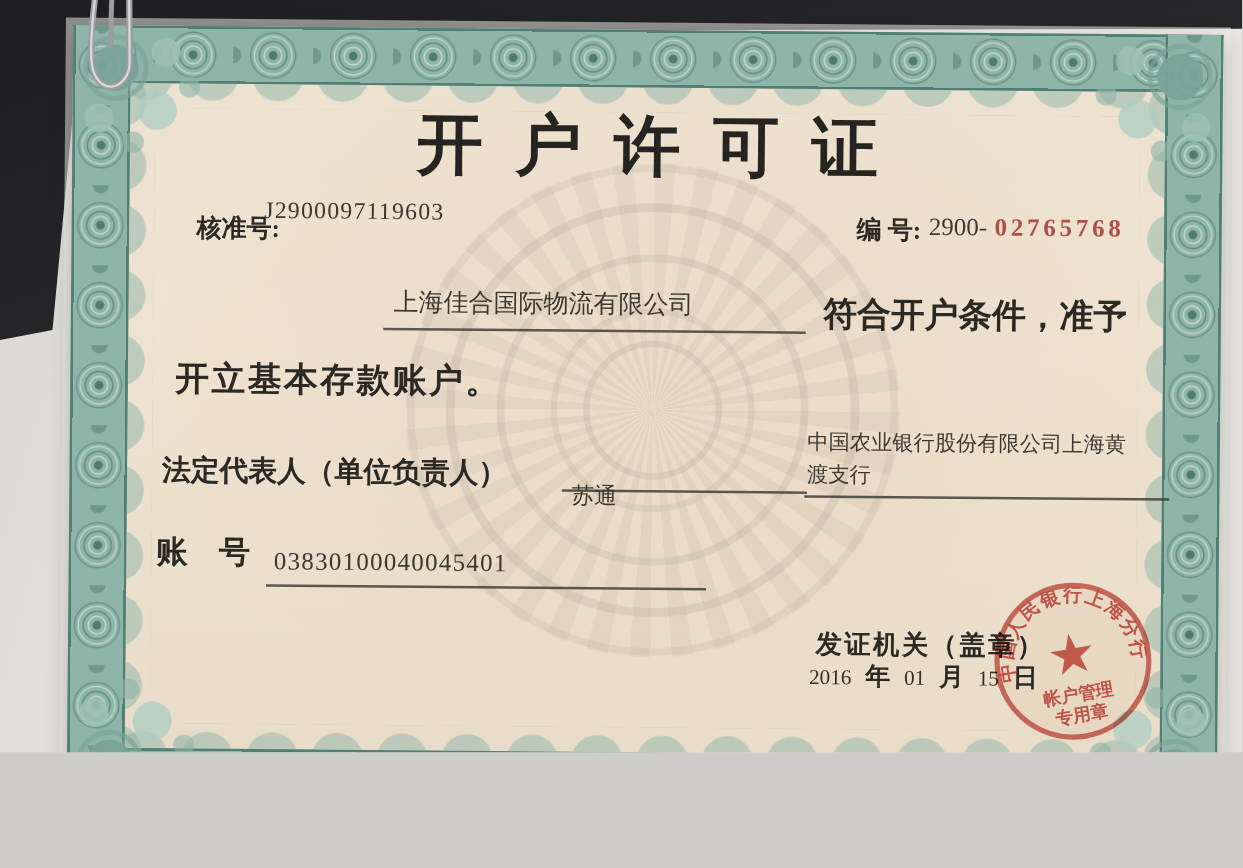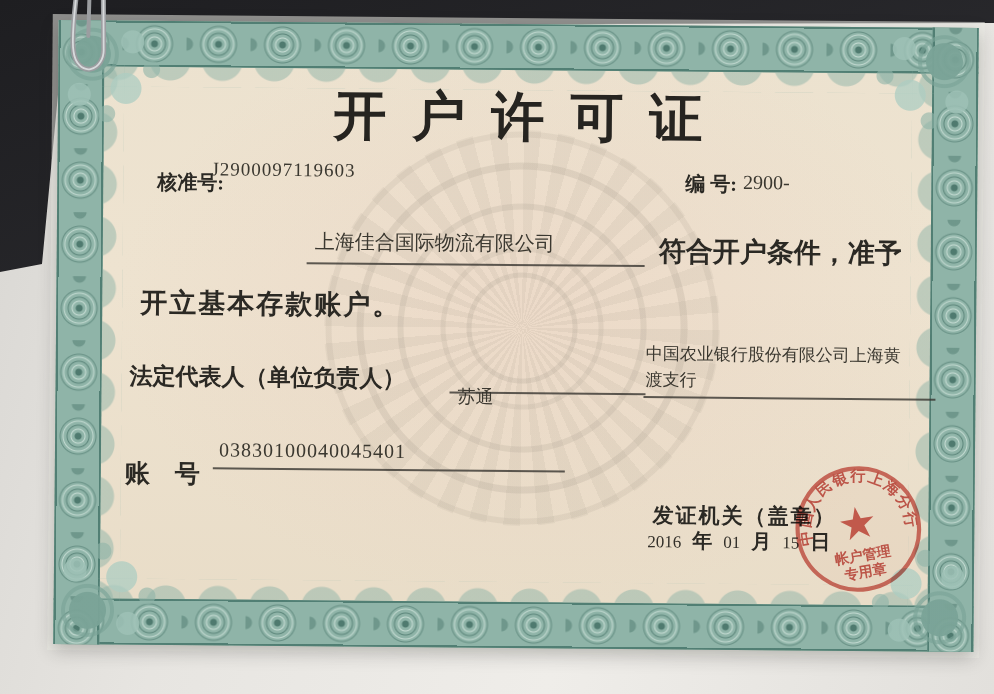--- a/index.html
+++ b/index.html
@@ -1,17 +1,17 @@
 <!DOCTYPE html>
 <html><head>
 <meta charset="utf-8">
 <style>
   html,body { margin:0; padding:0; background:#cfcdc9; }
   .photo {
-    position:relative; width:994px; height:694px; overflow:hidden;
+    position:relative; width:994px; height:602px; overflow:hidden;
     background:linear-gradient(105deg,#d8d6d2 0%,#e7e5e1 28%,#efede9 62%,#e2e0dc 100%);
     font-family:"Liberation Serif","DejaVu Serif",serif;
   }
   
   .dark-area {
     position:absolute; inset:0; z-index:1;
     background:linear-gradient(160deg,#1e1e21 0%,#2c2c30 55%,#3a3a3e 100%);
     clip-path:polygon(0 0,100% 0,100% 23px,168px 25px,64px 31px,42px 264px,0 272px);
   }
   
@@ -101,21 +101,21 @@
   .serial span { position:static; }
   .serial-number { color:#b14f47; letter-spacing:3px; font-weight:600; }
   .reviewed-label { left:118px; top:210px; font-size:27px; }
   .company-value { left:258px; top:206px; font-size:20px; }
   .condition-text { left:602px; top:208px; font-size:27px; }
   .open-account-text { left:84px; top:264px; font-size:27px; letter-spacing:2px; }
   .rep-label { left:74px; top:340px; font-size:23px; }
   .rep-value { left:402px; top:333px; font-size:18px;margin-top:28px; }
   .bank-label { left:510px; top:344px; font-size:23px; }
   .bank-value { left:590px; top:316px; width:268px; font-size:17px; line-height:1.55; white-space:normal; }
-  .acct-label { left:70px; top:436px; font-size:25px; }
+  .acct-label { left:70px; top:404px; font-size:25px; }
   .acct-value { left:164px; top:417px; font-size:20px; letter-spacing:1px; }
   .uline { height:2px; background:#37352f; opacity:.8; }
   .company-line { left:250px; top:240px; width:338px; }
   .rep-line { left:394px; top:368px; width:196px; }
   .bank-line { left:588px; top:371px; width:292px; }
   .acct-line { left:158px; top:446px; width:352px; }
   .issuer-label { left:598px; top:476px; font-size:21px; letter-spacing:2px; }
   .date-row { left:588px; top:502px; font-size:20px; white-space:nowrap; }
   .date-row span { position:static; }
   .d-num { font-size:17px; position:relative; top:-8px; margin:0 5px; color:#33302a; }
@@ -148,20 +148,21 @@
     <div class="corner bl"></div>
     <div class="mandala"></div>
 
     <div class="title">开户许可证</div>
 
     <div class="lbl approval-label">核准号:</div>
     <div class="val approval-value">J2900097119603</div>
     <div class="serial">
       <span class="lbl">编 号:</span>
       <span class="val">2900-</span>
+      <span class="serial-number">02765768</span>
     </div>
 
     <div class="val company-value">上海佳合国际物流有限公司</div>
     <div class="uline company-line"></div>
     <div class="lbl condition-text">符合开户条件，准予</div>
     <div class="lbl open-account-text">开立基本存款账户。</div>
 
     <div class="lbl rep-label">法定代表人（单位负责人）</div>
     <div class="val rep-value">苏通</div>
     <div class="uline rep-line"></div>

